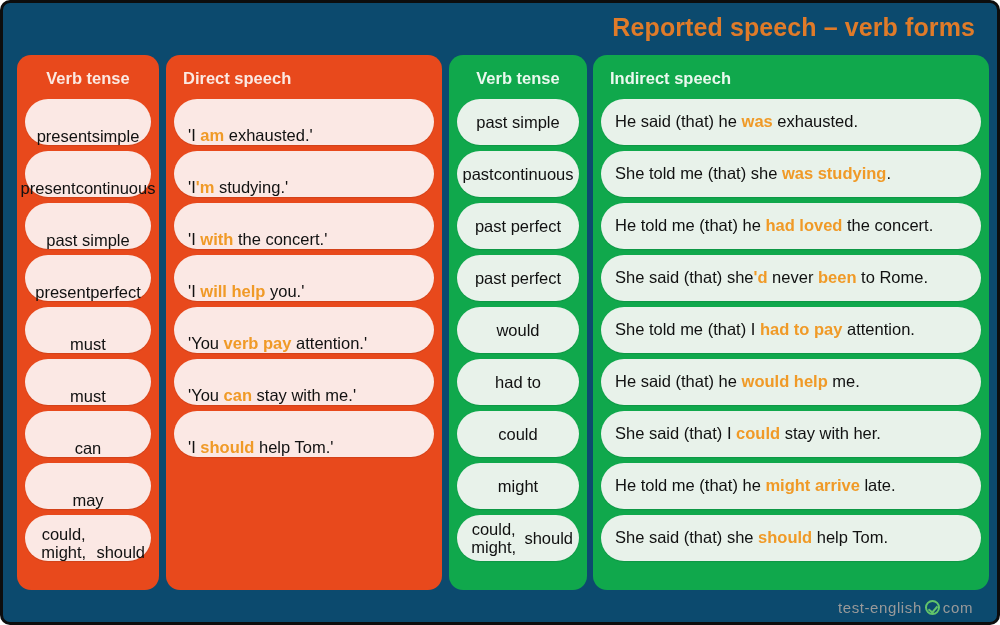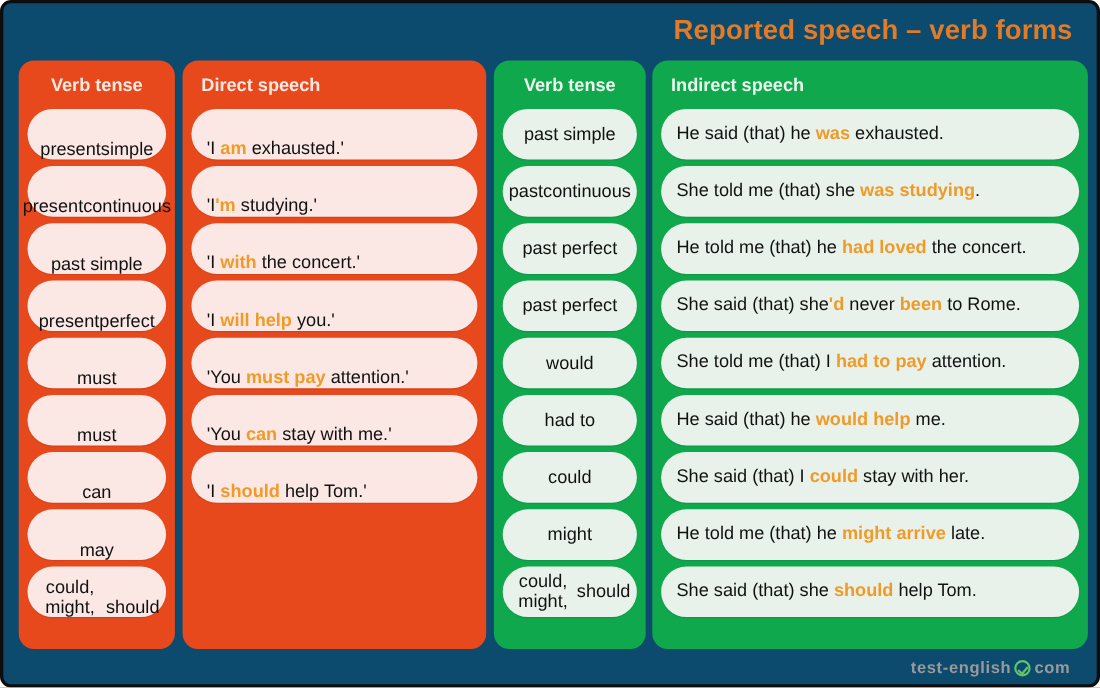--- a/index.html
+++ b/index.html
@@ -78,21 +78,21 @@
   .hl { color: #F09A27; font-weight: bold; }
 
   
   #footer-logo {
     position: absolute;
     right: 24px; bottom: 6px;
     display: flex;
     align-items: center;
     gap: 3px;
     font-size: 15px;
-    font-weight: bold;
+    font-weight: normal;
     color: #9a9a9a;
     letter-spacing: 0.6px;
   }
   #check-icon {
     width: 15px; height: 15px;
     border: 2px solid #62C46A;
     border-radius: 50%;
     position: relative;
     display: inline-block;
   }
@@ -159,21 +159,21 @@
         <div class="pill left">
           <span>'I<span class="hl">'m</span> studying.'</span>
         </div>
         <div class="pill left">
           <span>'I <span class="hl">with</span> the concert.'</span>
         </div>
         <div class="pill left">
           <span>'I <span class="hl">will help</span> you.'</span>
         </div>
         <div class="pill left">
-          <span>'You <span class="hl">must pay</span> attention.'</span>
+          <span>'You <span class="hl">verb pay</span> attention.'</span>
         </div>
         <div class="pill left">
           <span>'You <span class="hl">can</span> stay with me.'</span>
         </div>
         <div class="pill left">
           <span>'I <span class="hl">should</span> help Tom.'</span>
         </div>
       </div>
   </div>
 

